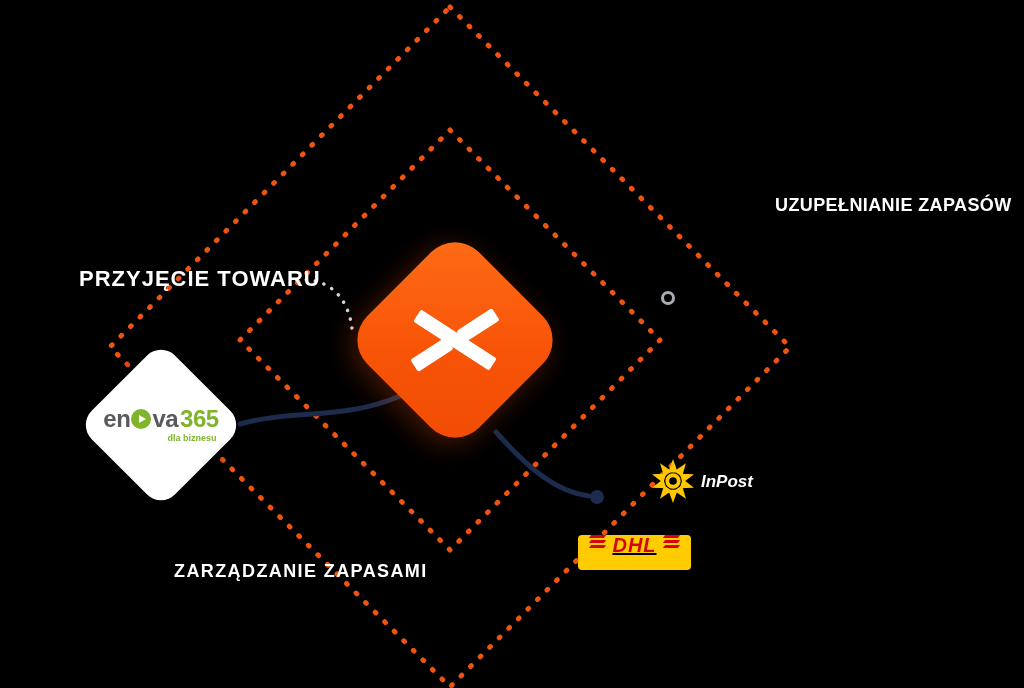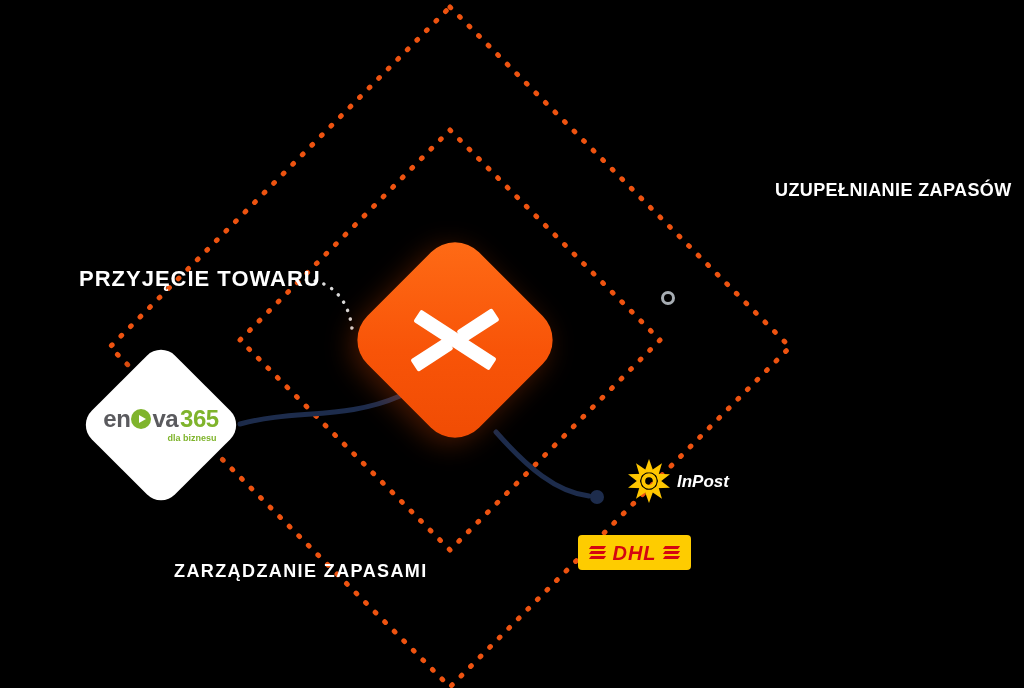--- a/index.html
+++ b/index.html
@@ -44,38 +44,38 @@
     width:0; height:0; border-left:7px solid #fff;
     border-top:4.5px solid transparent; border-bottom:4.5px solid transparent;
     margin-left:2px;
   }
   .enova-365 { color:#7fb42c; margin-left:2px; }
   .enova-tagline { font-size:9px; color:#7fb42c; margin-top:2px; margin-right:2px; font-weight:bold; }
 
   
   .label { position:absolute; color:#ffffff; font-weight:bold; white-space:nowrap; }
   .label-przyjecie   { left:79px;  top:266px; font-size:22px; letter-spacing:1px; }
-  .label-uzupelnianie{ left:775px; top:179px; font-size:18px; letter-spacing:0.4px; line-height:22px; white-space:normal; width:250px; }
+  .label-uzupelnianie{ left:775px; top:194px; font-size:18px; letter-spacing:0.4px; line-height:22px; white-space:normal; width:250px; }
   .label-wysylka     { left:806px; top:289px; font-size:18px; letter-spacing:1.2px; }
   .label-zarzadzanie { left:174px; top:561px; font-size:18px; letter-spacing:1.4px; }
 
   .small-ring {
     position:absolute; left:661px; top:291px; width:8px; height:8px;
     border:3px solid #a7adb3; border-radius:50%;
   }
 
   
-  .inpost { position:absolute; left:626px; top:458px; display:flex; align-items:center; gap:5px; }
+  .inpost { position:absolute; left:650px; top:458px; display:flex; align-items:center; gap:5px; }
   .inpost-name { color:#ffffff; font-weight:bold; font-size:17px; font-style:italic; line-height:1; }
 
   
   .dhl {
     position:absolute; left:578px; top:535px; width:113px; height:35px;
     background:#fecc00; border-radius:4px;
-    display:flex; align-items:center; justify-content:center; gap:7px;
+    display:flex; justify-content:center; gap:7px;text-decoration:underline;
   }
   .dhl-text { color:#d40511; font-weight:bold; font-style:italic; font-size:20px; letter-spacing:1px; line-height:1; }
   .dhl-stripes { display:flex; flex-direction:column; gap:2px; }
   .dhl-stripe { width:15px; height:3px; background:#d40511; transform:skewX(-35deg); }
 
   
   .dpd { position:absolute; left:741px; top:533px; display:flex; align-items:center; gap:9px; }
   .dpd-mark {
     width:38px; height:38px; border-radius:50%;
     background:radial-gradient(circle at 35% 30%, #e61648, #c00030 72%);

